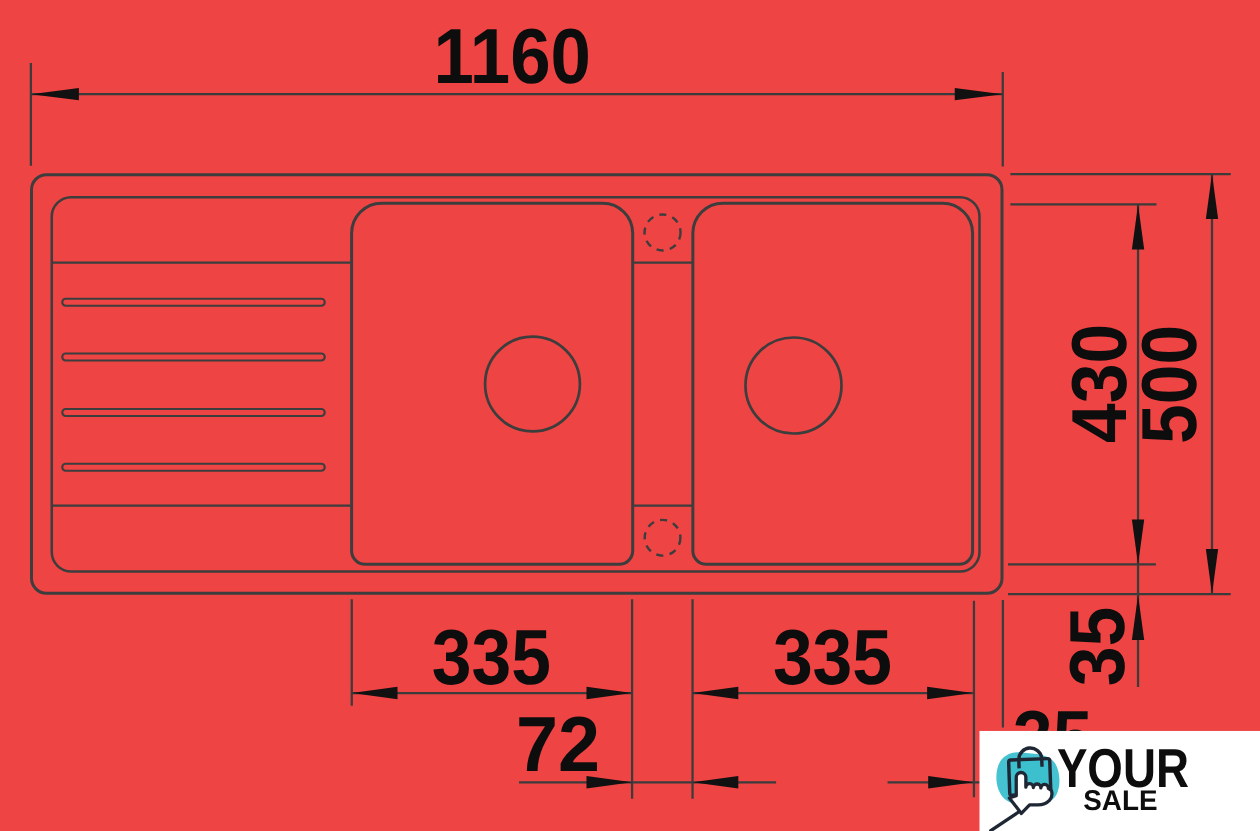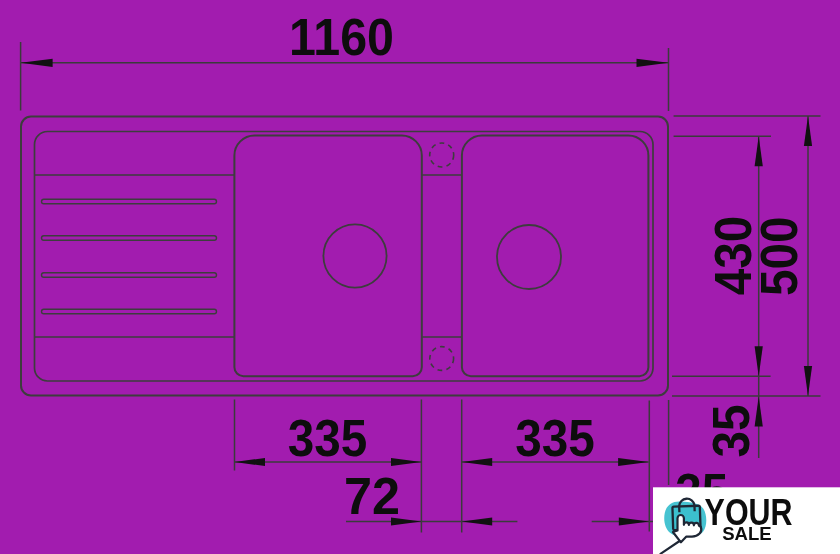--- a/index.html
+++ b/index.html
@@ -1,16 +1,16 @@
 <!DOCTYPE html>
 <html><head>
 <meta charset="utf-8">
 <style>
   html,body{margin:0;padding:0;background:#ffffff;}
-  #page{position:relative;width:840px;height:554px;background:#a21caf;overflow:hidden;}
+  #page{position:relative;width:840px;height:554px;background:#ef4444;overflow:hidden;}
   svg{display:block;}
   text{font-family:"Liberation Sans",sans-serif;font-weight:bold;fill:#0d0d0d;}
 </style>
 </head>
 <body>
 
 <div id="page">
 <svg width="840" height="554" viewBox="0 0 840 554">
   <g stroke="#3d3d3d" fill="none" stroke-width="2">
 

